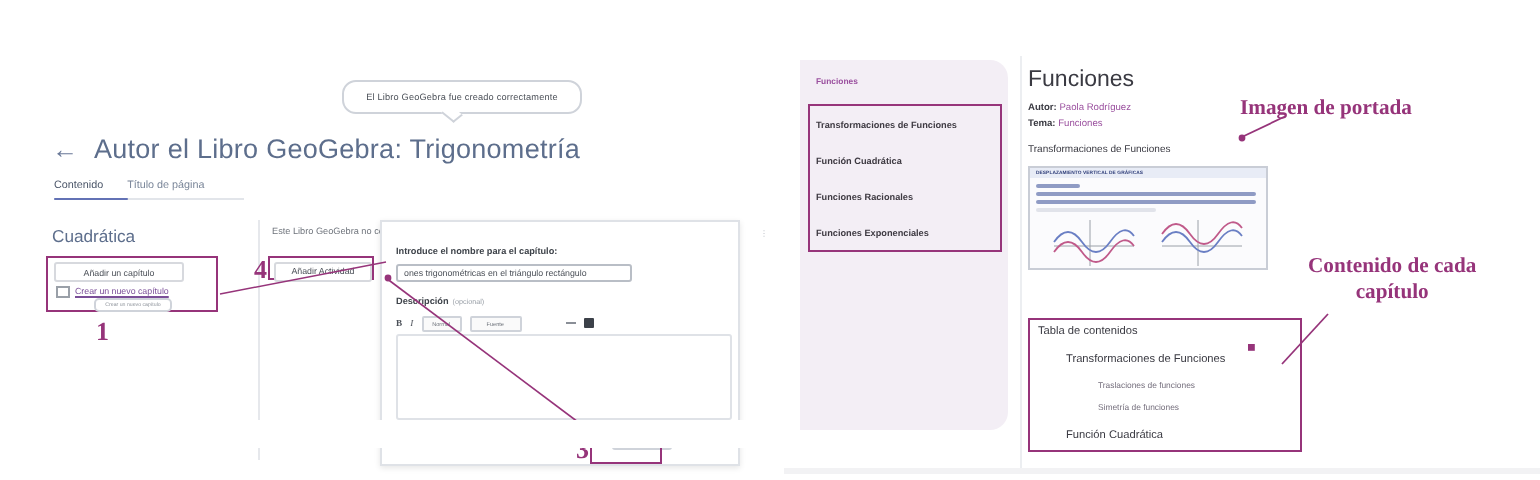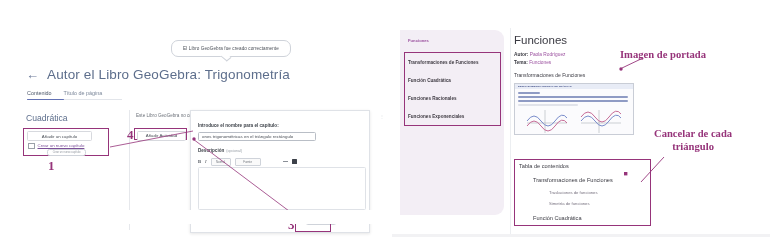--- a/index.html
+++ b/index.html
@@ -317,22 +317,22 @@
         <div class="toc-l2" style="top:41px">Simetría de funciones</div>
         <div class="toc-l1" style="top:55px">Función Cuadrática</div>
       </div>
 
       <div class="r-bottombar"></div>
     </div>
   </div>
 
   <div class="ann ann1">Imagen de portada</div>
   <div class="ann ann2">
-    <div>Cancelar de cada</div>
-    <div>triángulo</div>
+    <div>Contenido de cada</div>
+    <div>capítulo</div>
   </div>
 
   <svg class="callout" style="left:0;top:0;width:770px;height:237px;" viewBox="0 0 770 237">
     <line x1="622" y1="68" x2="643" y2="58" stroke="#96347a" stroke-width="0.9"></line>
     <circle cx="621" cy="69" r="1.7" fill="#96347a"></circle>
     <line x1="641" y1="182" x2="664" y2="157" stroke="#96347a" stroke-width="0.9"></line>
     <rect x="624" y="172" width="3.4" height="3.4" fill="#96347a"></rect>
   </svg>
 
 </div>

